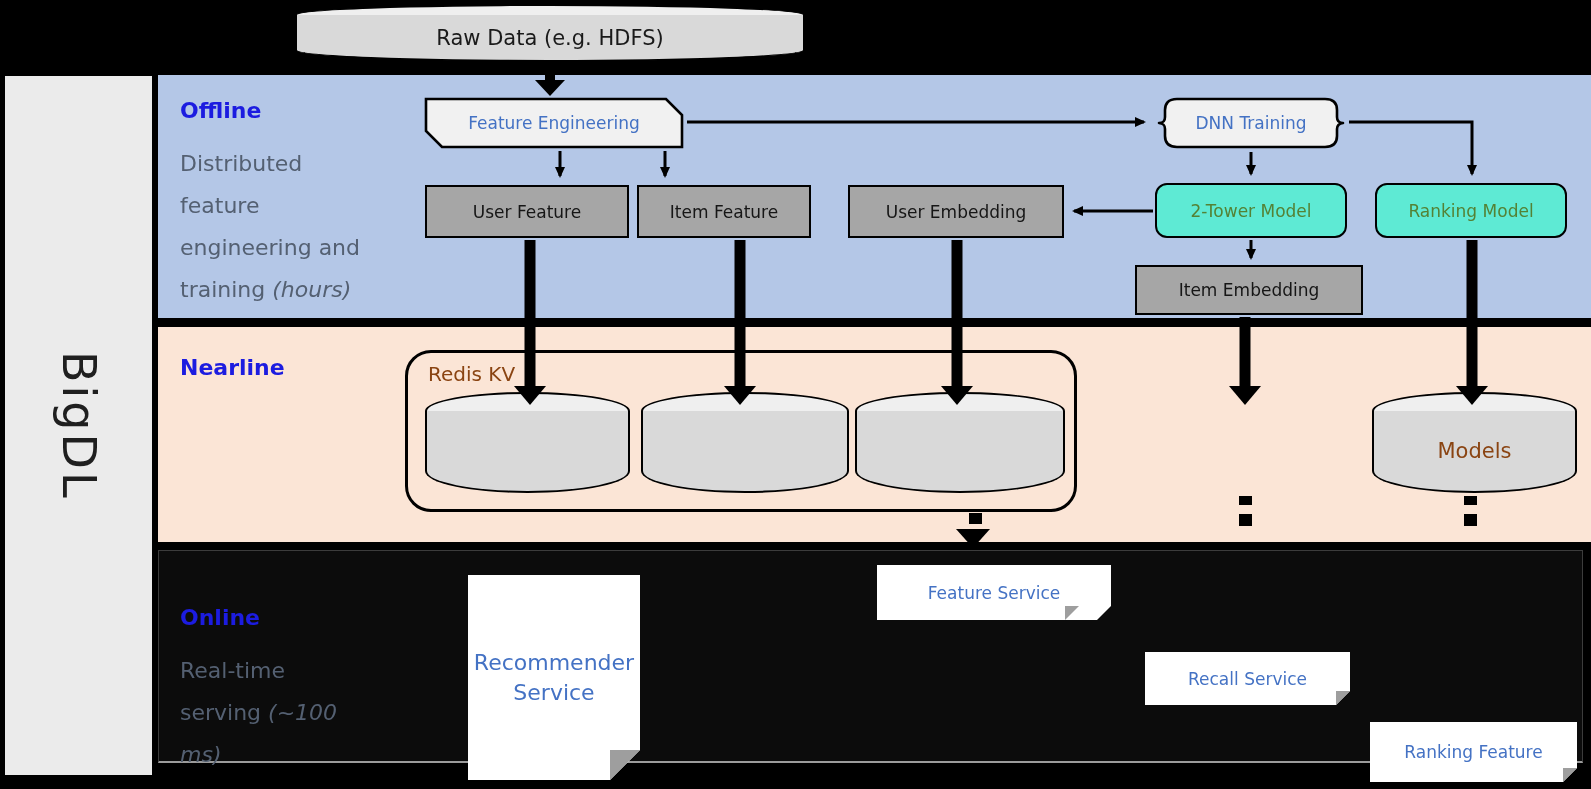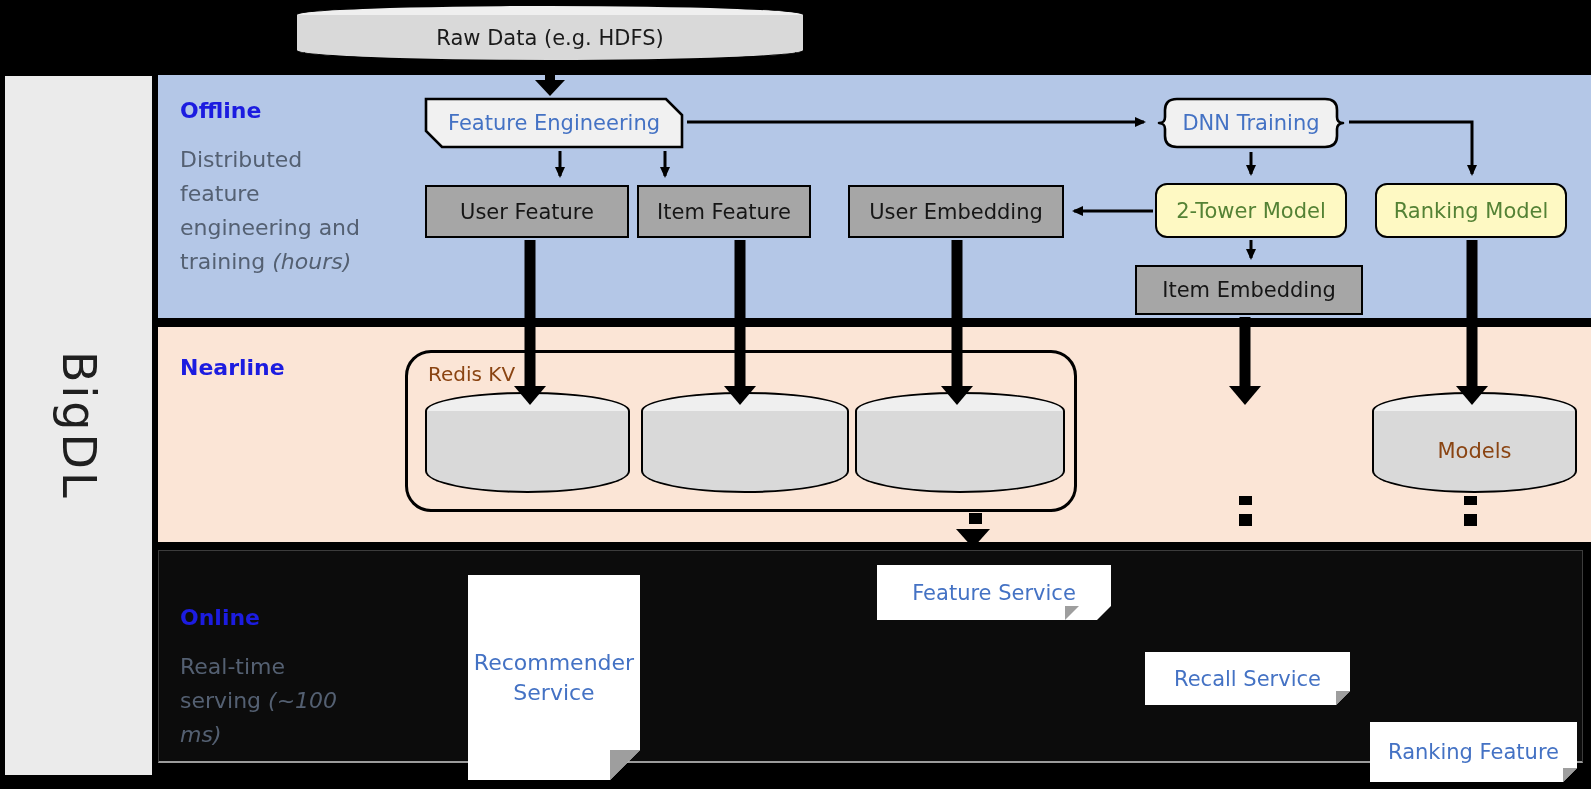--- a/index.html
+++ b/index.html
@@ -14,28 +14,28 @@
            display:flex; align-items:center; justify-content:center; }
   .bigdl span { writing-mode:vertical-rl; font-size:46px; color:#1f1f1f; letter-spacing:3px; }
 
   
   .band-offline  { left:158px; top:75px;  width:1433px; height:243px; background:#b4c7e7; }
   .band-nearline { left:158px; top:327px; width:1433px; height:215px; background:#fbe5d6; }
   .band-online   { left:158px; top:550px; width:1425px; height:213px; background:#0c0c0c;
                    border:1px solid #3c3c3c; border-bottom:2px solid #9b9b9b; }
 
   .band-title { font-size:22px; font-weight:600; color:#1c1ce0; }
-  .band-desc  { font-size:22px; color:#546072; line-height:34px; }
+  .band-desc  { font-size:22px; color:#546072; line-height:42px; }
   .band-desc .note { font-style:italic; }
 
   
   .node { position:absolute; display:flex; align-items:center; justify-content:center;
-          text-align:center; box-sizing:border-box; font-size:21px; line-height:26px; }
+          text-align:center; box-sizing:border-box; font-size:17px; line-height:26px; }
   .graybox { background:#a6a6a6; border:2.5px solid #000; color:#161616; }
-  .roundbox { background:#fef9c3; border:2.5px solid #000; border-radius:12px; color:#548235; }
+  .roundbox { background:#5eead4; border:2.5px solid #000; border-radius:12px; color:#548235; }
   .shape-node svg { position:absolute; inset:0; }
   .shape-node .lbl { position:absolute; inset:0; display:flex; align-items:center;
                      justify-content:center; color:#4472c4; }
 
   
   .svc { background:#fff; color:#4472c4;
          clip-path:polygon(0 0,100% 0,100% calc(100% - 14px),calc(100% - 14px) 100%,0 100%); }
   .flap { position:absolute; background:#9e9e9e; clip-path:polygon(0 0,100% 0,0 100%); }
   .doc { background:#fff; color:#4472c4;
          clip-path:polygon(0 0,100% 0,100% calc(100% - 30px),calc(100% - 30px) 100%,0 100%); }

